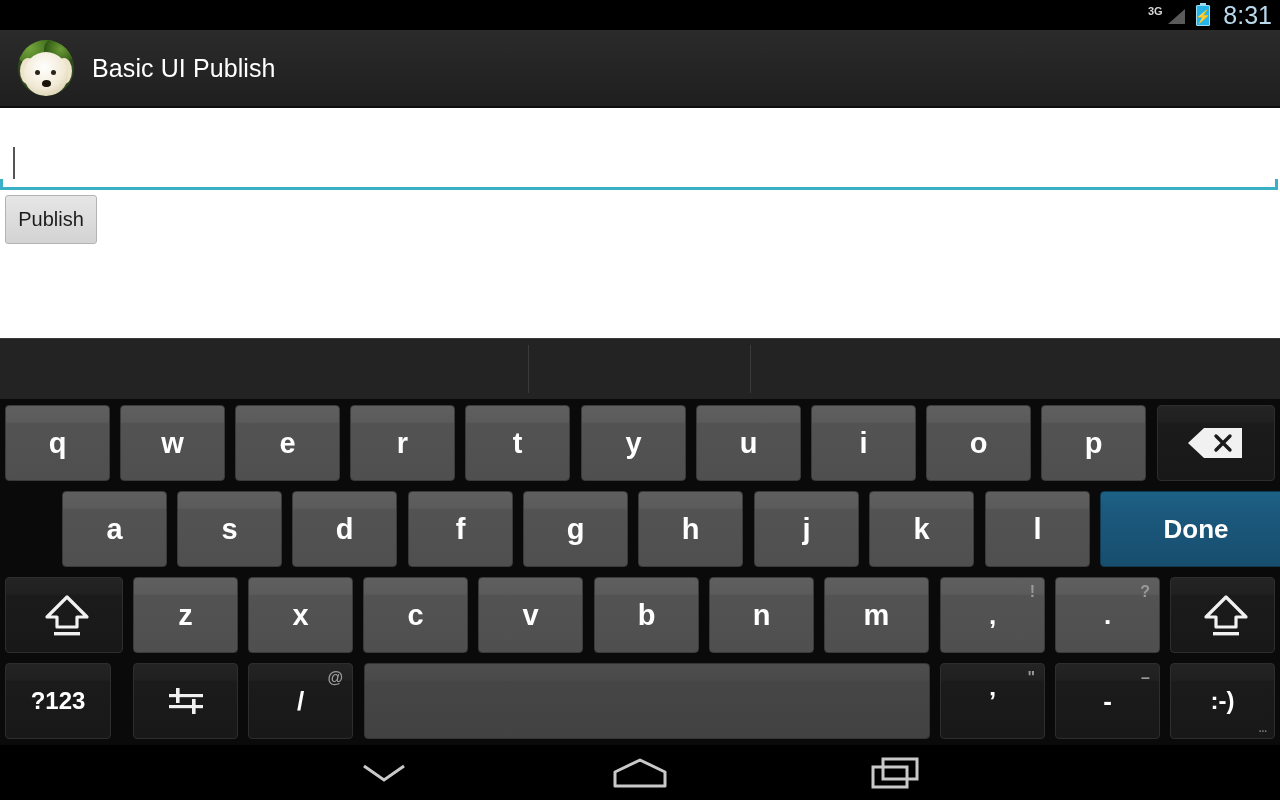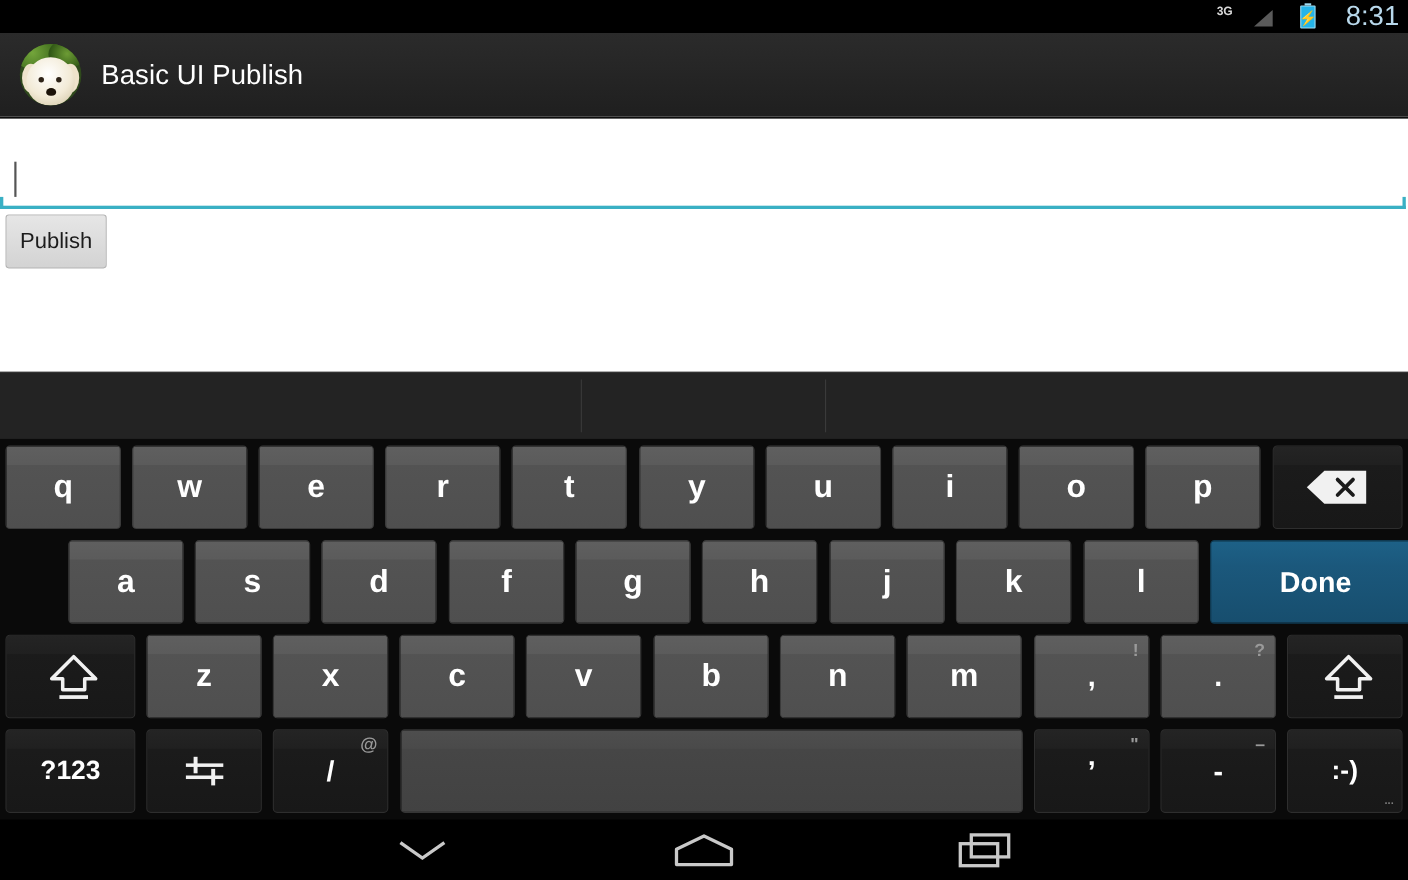--- a/index.html
+++ b/index.html
@@ -20,21 +20,21 @@
   }
 
   
   #status-bar {
     position: absolute; left: 0; top: 0;
     width: 1280px; height: 30px;
     background: #000000;
     display: flex; align-items: center; justify-content: flex-end;
     padding-right: 8px; box-sizing: border-box;
   }
-  .sb-group { display: flex; align-items: flex-end; gap: 20px; height: 30px; }
+  .sb-group { display: flex; align-items: flex-end; gap: 6px; height: 30px; }
   .net-label {
     color: #d8d8d8; font-size: 11px; font-weight: bold;
     line-height: 1; margin-bottom: 13px; letter-spacing: -0.2px;
   }
   .signal-tri {
     width: 0; height: 0; margin-bottom: 6px;
     border-left: 17px solid transparent;
     border-bottom: 15px solid #5a5a5a;
   }
   .battery {
@@ -347,21 +347,21 @@
           <span class="shift-icon">
             <svg width="52" height="46" viewBox="0 0 52 46">
               <path d="M26 5 L46 25 L36 25 L36 35 L16 35 L16 25 L6 25 Z" fill="none" stroke="#f1f1f1" stroke-width="3.2" stroke-linejoin="round"></path>
               <rect x="13" y="40" width="26" height="3.4" fill="#f1f1f1"></rect>
             </svg>
           </span>
         </div>
       </div>
 
       <div class="kb-row">
-        <div class="key dark small-lbl" style="left:5px;width:118px">?123</div>
+        <div class="key dark small-lbl" style="left:5px;width:106px">?123</div>
         <div class="key dark" style="left:133px;width:105px">
           <span class="sliders-icon">
             <svg width="38" height="34" viewBox="0 0 38 34">
               <rect x="2" y="10" width="34" height="3.2" fill="#f1f1f1"></rect>
               <rect x="2" y="21" width="34" height="3.2" fill="#f1f1f1"></rect>
               <rect x="9" y="4" width="3.6" height="15" fill="#f1f1f1"></rect>
               <rect x="25" y="15" width="3.6" height="15" fill="#f1f1f1"></rect>
             </svg>
           </span>
         </div>

